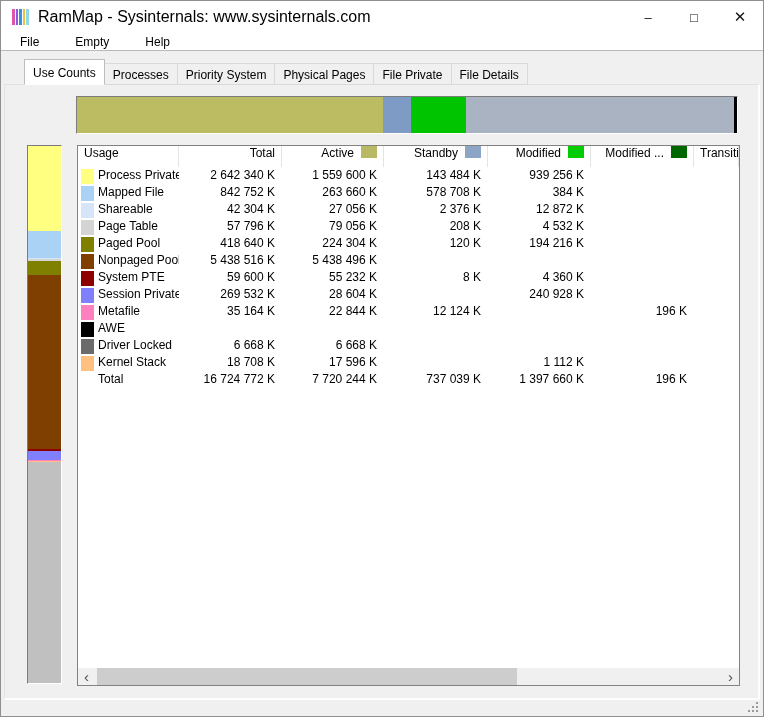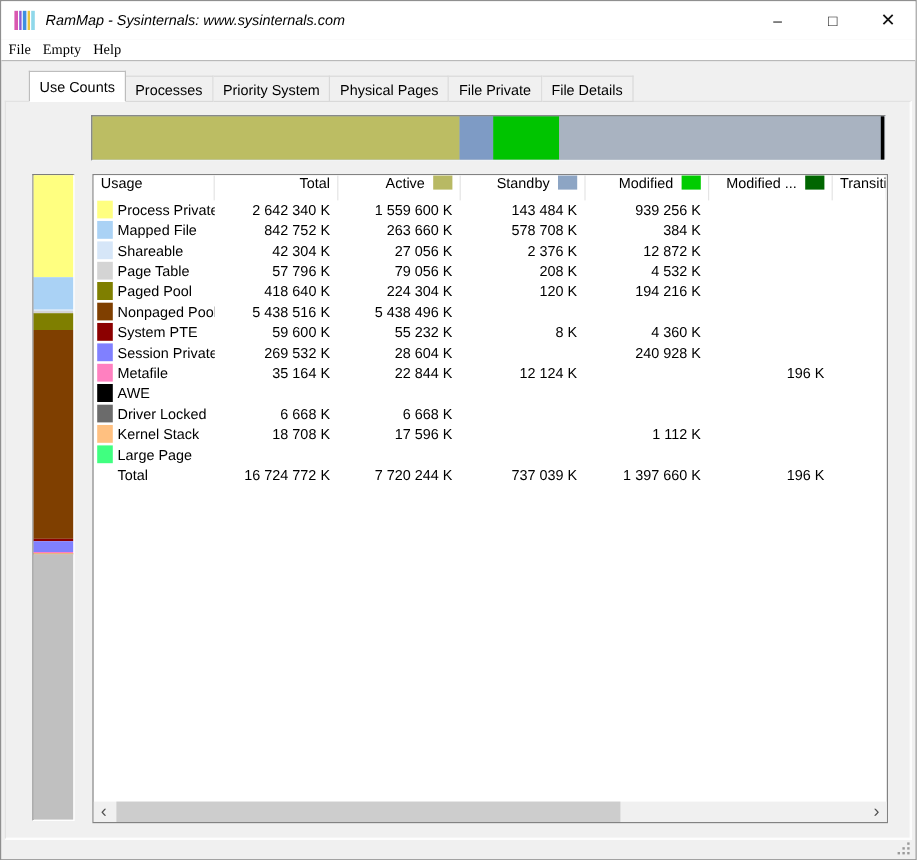--- a/index.html
+++ b/index.html
@@ -7,29 +7,29 @@
   .window{
     width:764px;height:717px;position:relative;margin:0;
     background:#f0f0f0;border:1px solid #8f8f8f;
     font-family:"Liberation Sans","DejaVu Sans",sans-serif;
     font-size:12px;color:#000;overflow:hidden;
   }
   
   .titlebar{height:32px;background:#fff;display:flex;align-items:center;}
   .app-icon{width:17px;height:16px;margin-left:11px;display:flex;gap:1px;}
   .app-icon span{flex:1;}
-  .title-text{margin-left:9px;font-size:12px;font-style:italic;}
+  .title-text{margin-left:9px;font-size:16px;}
   .win-btns{margin-left:auto;display:flex;height:100%;}
   .win-btn{width:46px;height:100%;display:flex;align-items:center;justify-content:center;
     font-size:13px;color:#111;cursor:default;}
   .win-btn.close{font-size:15px;}
   
   .menubar{height:18px;background:#fff;display:flex;align-items:center;padding-left:1px;
     border-bottom:1px solid #b9b9b9;}
-  .menu-item{padding:1px 5px;cursor:default;font-family:Liberation Serif, serif;}
+  .menu-item{padding:1px 18px;cursor:default;}
   
   .tabstrip{display:flex;align-items:flex-end;margin:10px 0 0 7px;height:24px;position:relative;z-index:2;padding-left:16px;}
   .tab{background:#f0f0f0;border:1px solid #d9d9d9;border-left-width:0;
     padding:4px 8px 4px 8px;height:22px;white-space:nowrap;cursor:default;}
   .tab:first-child{border-left-width:1px;}
   .tab.active{background:#fff;border-color:#bdbdbd;height:26px;margin-top:-4px;
     padding-top:6px;border-bottom:1px solid #fff;position:relative;z-index:3;}
   
   .pane{margin:0 3px;height:616px;margin-top:-1px;background:#f0f0f0;
     border:1px solid #e2e2e2;border-right:2px solid #fdfdfd;border-bottom:2px solid #fdfdfd;position:relative;z-index:1;}
@@ -47,21 +47,21 @@
     position:relative;overflow:hidden;}
   .lv-header{display:grid;grid-template-columns:101px 103px 102px 104px 103px 103px 1fr;
     height:21px;background:#fff;}
   .hcell{display:flex;border-right:1px solid #e4e4e4;padding:0 6px;
     overflow:hidden;white-space:nowrap;cursor:default;}
   .hcell.align-right{justify-content:flex-end;}
   .hswatch{width:16px;height:12px;margin-left:7px;flex:0 0 auto;}
   .lv-body{position:absolute;top:21px;left:0;right:0;bottom:17px;overflow:hidden;}
   .trow{display:grid;grid-template-columns:101px 103px 102px 104px 103px 103px 1fr;height:17px;}
   .cell{overflow:hidden;white-space:nowrap;padding:0 7px 0 0;text-align:right;line-height:17px;}
-  .cell.usage{display:flex;align-items:flex-start;text-align:left;padding:0;}
+  .cell.usage{display:flex;align-items:flex-end;text-align:left;padding:0;}
   .rswatch{width:13px;height:15px;margin:0 4px 0 3px;flex:0 0 auto;}
   .rswatch.empty{background:transparent;}
   
   .hscroll{position:absolute;left:0;right:0;bottom:0;height:17px;background:#f0f0f0;
     display:flex;align-items:stretch;}
   .sb-arrow{width:17px;display:flex;align-items:center;justify-content:center;
     color:#505050;font-size:15px;line-height:10px;cursor:default;}
   .sb-track{flex:1;position:relative;}
   .sb-thumb{position:absolute;left:2px;top:0;height:17px;width:423px;background:#cdcdcd;}
   
@@ -299,32 +299,20 @@
               </div>
               <div class="cell">18 708 K</div>
               <div class="cell">17 596 K</div>
               <div class="cell"></div>
               <div class="cell">1 112 K</div>
               <div class="cell"></div>
               <div class="cell"></div>
             </div>
             <div class="trow">
               <div class="cell usage">
-                <span class="rswatch" style="background: rgb(64, 255, 128);"></span>
-                <span>Large Page</span>
-              </div>
-              <div class="cell"></div>
-              <div class="cell"></div>
-              <div class="cell"></div>
-              <div class="cell"></div>
-              <div class="cell"></div>
-              <div class="cell"></div>
-            </div>
-            <div class="trow">
-              <div class="cell usage">
                 <span class="rswatch empty"></span>
                 <span>Total</span>
               </div>
               <div class="cell">16 724 772 K</div>
               <div class="cell">7 720 244 K</div>
               <div class="cell">737 039 K</div>
               <div class="cell">1 397 660 K</div>
               <div class="cell">196 K</div>
               <div class="cell"></div>
             </div>

